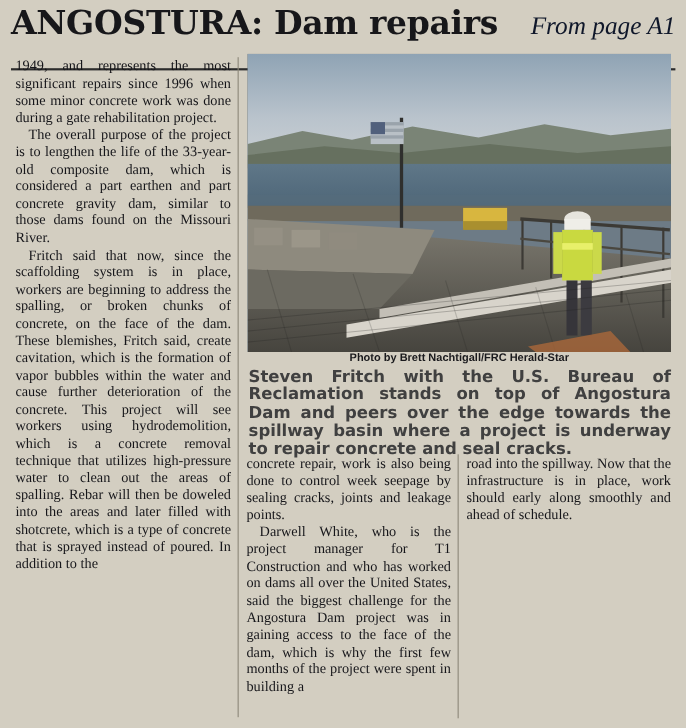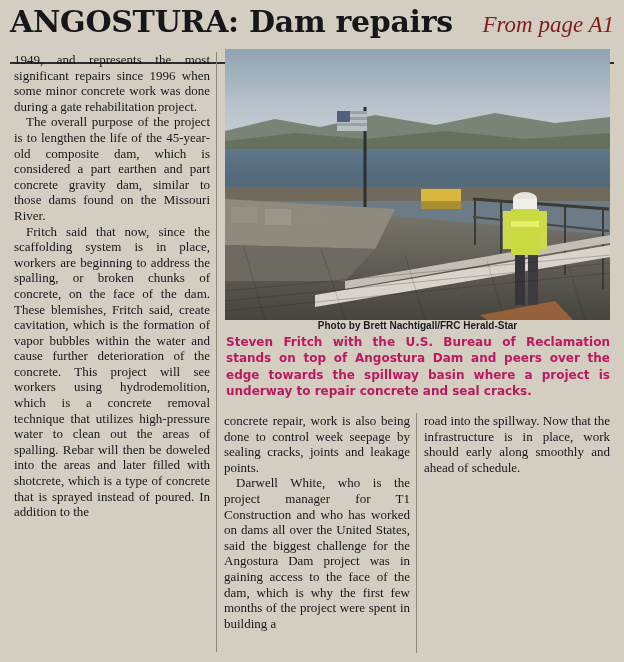--- a/index.html
+++ b/index.html
@@ -39,21 +39,21 @@
     font-size: 30px;
     line-height: 32px;
     color: #17171a;
     letter-spacing: -0.3px;
     white-space: nowrap;
   }
   .frompage {
     font-family: "Liberation Serif", serif;
     font-style: italic;
     font-size: 23px;
-    color: #7f1d1d;
+    color: #0f172a;
     white-space: nowrap;
     padding-bottom: 2px;
   }
   
   .col {
     position: absolute;
     font-size: 13.0px;
     line-height: 15.6px;
     color: #16161a;
     text-align: justify;
@@ -115,42 +115,42 @@
     font-size: 10px;
     color: #1a1a1d;
   }
   .caption {
     position: absolute;
     left: 226px;
     top: 334px;
     width: 384px;
     font-family: "DejaVu Sans", sans-serif;
     font-weight: bold;
-    font-size: 12px;
+    font-size: 15px;
     line-height: 16.4px;
-    color: #be185d;
+    color: #404040;
     text-align: justify;
   }
 </style>
 </head>
 <body>
 
 <div class="page">
 
   <div class="masthead">
     <div class="headline">ANGOSTURA: Dam repairs</div>
     <div class="frompage">From page A1</div>
   </div>
 
   <div class="rule" id="rule1"></div>
   <div class="rule" id="rule2"></div>
 
   <div class="col" id="col1">
     <p class="first">1949, and represents the most significant repairs since 1996 when some minor concrete work was done during a gate rehabilitation project.</p>
-    <p>The overall purpose of the project is to lengthen the life of the 45-year-old composite dam, which is considered a part earthen and part concrete gravity dam, similar to those dams found on the Missouri River.</p>
+    <p>The overall purpose of the project is to lengthen the life of the 33-year-old composite dam, which is considered a part earthen and part concrete gravity dam, similar to those dams found on the Missouri River.</p>
     <p>Fritch said that now, since the scaffolding system is in place, workers are beginning to address the spalling, or broken chunks of concrete, on the face of the dam. These blemishes, Fritch said, create cavitation, which is the formation of vapor bubbles within the water and cause further deterioration of the concrete. This project will see workers using hydrodemolition, which is a concrete removal technique that utilizes high-pressure water to clean out the areas of spalling. Rebar will then be doweled into the areas and later filled with shotcrete, which is a type of concrete that is sprayed instead of poured. In addition to the</p>
   </div>
 
   <div class="photo-wrap">
     <svg width="385" height="271" viewBox="0 0 385 271" xmlns="http://www.w3.org/2000/svg">
       <defs>
         <linearGradient id="sky" x1="0" y1="0" x2="0" y2="1">
           <stop offset="0%" stop-color="#8fa3b4"></stop>
           <stop offset="60%" stop-color="#b9c3cc"></stop>
           <stop offset="100%" stop-color="#c9cfd3"></stop>

